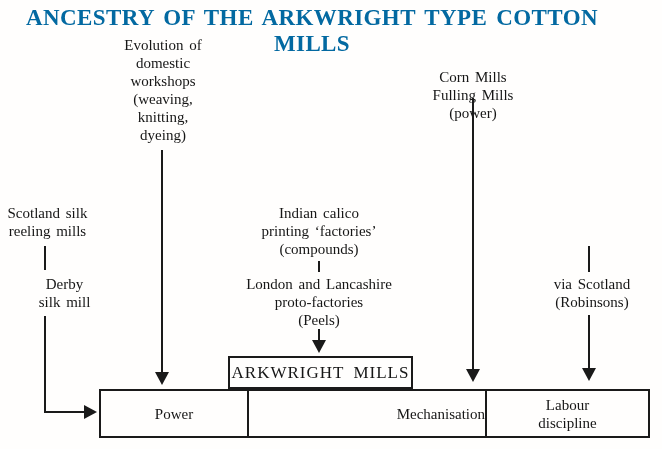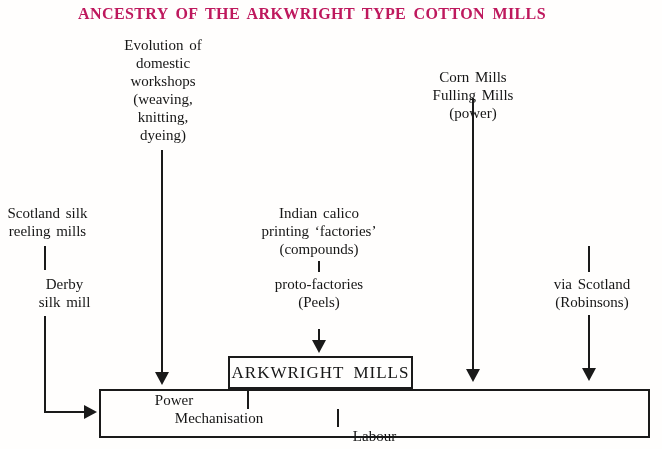--- a/index.html
+++ b/index.html
@@ -7,23 +7,23 @@
     position:relative;
     width:662px;height:449px;
     background:#fffefd;
     font-family:"Liberation Serif","DejaVu Serif",serif;
     color:#161616;
     overflow:hidden;
   }
   .title{
     position:absolute;left:0;top:5px;width:624px;
     text-align:center;
-    font-size:16px;font-weight:bold;
+    font-size:23px;font-weight:bold;
     letter-spacing:0.4px;word-spacing:3px;
-    color:#be185d;
+    color:#0369a1;
   }
   .tb{
     position:absolute;
     text-align:center;
     font-size:15px;line-height:18px;
     word-spacing:2px;
   }
   .vline{position:absolute;width:2px;background:#1a1a1a;}
   .hline{position:absolute;height:2px;background:#1a1a1a;}
   .head-down{
@@ -41,29 +41,29 @@
   .arkbox{
     position:absolute;left:228px;top:356px;width:185px;height:33px;
     border:2px solid #1a1a1a;border-bottom-width:2px;
     box-sizing:border-box;background:#fffefd;z-index:2;
     display:flex;align-items:center;justify-content:center;
     font-size:17px;letter-spacing:1px;word-spacing:4px;
   }
   .foundation{
     position:absolute;left:99px;top:389px;width:551px;height:49px;
     border:2px solid #1a1a1a;box-sizing:border-box;
-    display:flex;z-index:1;background:#fffefd;flex-direction:column;
+    display:flex;z-index:1;background:#fffefd;
   }
   .cell{
     display:flex;flex-direction:column;align-items:center;justify-content:center;
     font-size:15px;line-height:18px;box-sizing:border-box;
     text-align:center;
   }
   .cell.c1{width:148px;border-right:2px solid #1a1a1a;}
-  .cell.c2{width:238px;border-right:2px solid #1a1a1a;}
+  .cell.c2{width:238px;border-right:2px solid #1a1a1a;align-items:flex-end;}
   .cell.c3{flex:1;}
 </style>
 </head>
 <body>
 
 <div id="stage">
 
   <div class="title">ANCESTRY OF THE ARKWRIGHT TYPE COTTON MILLS</div>
 
   <div class="tb" style="left:83px;top:36px;width:160px;">
@@ -89,20 +89,21 @@
     <div>Derby</div>
     <div>silk mill</div>
   </div>
 
   <div class="tb" style="left:229px;top:204px;width:180px;">
     <div>Indian calico</div>
     <div>printing ‘factories’</div>
     <div>(compounds)</div>
   </div>
   <div class="tb" style="left:214px;top:275px;width:210px;">
+    <div>London and Lancashire</div>
     <div>proto-factories</div>
     <div>(Peels)</div>
   </div>
 
   <div class="tb" style="left:522px;top:275px;width:140px;">
     <div>via Scotland</div>
     <div>(Robinsons)</div>
   </div>
 
   <div>

